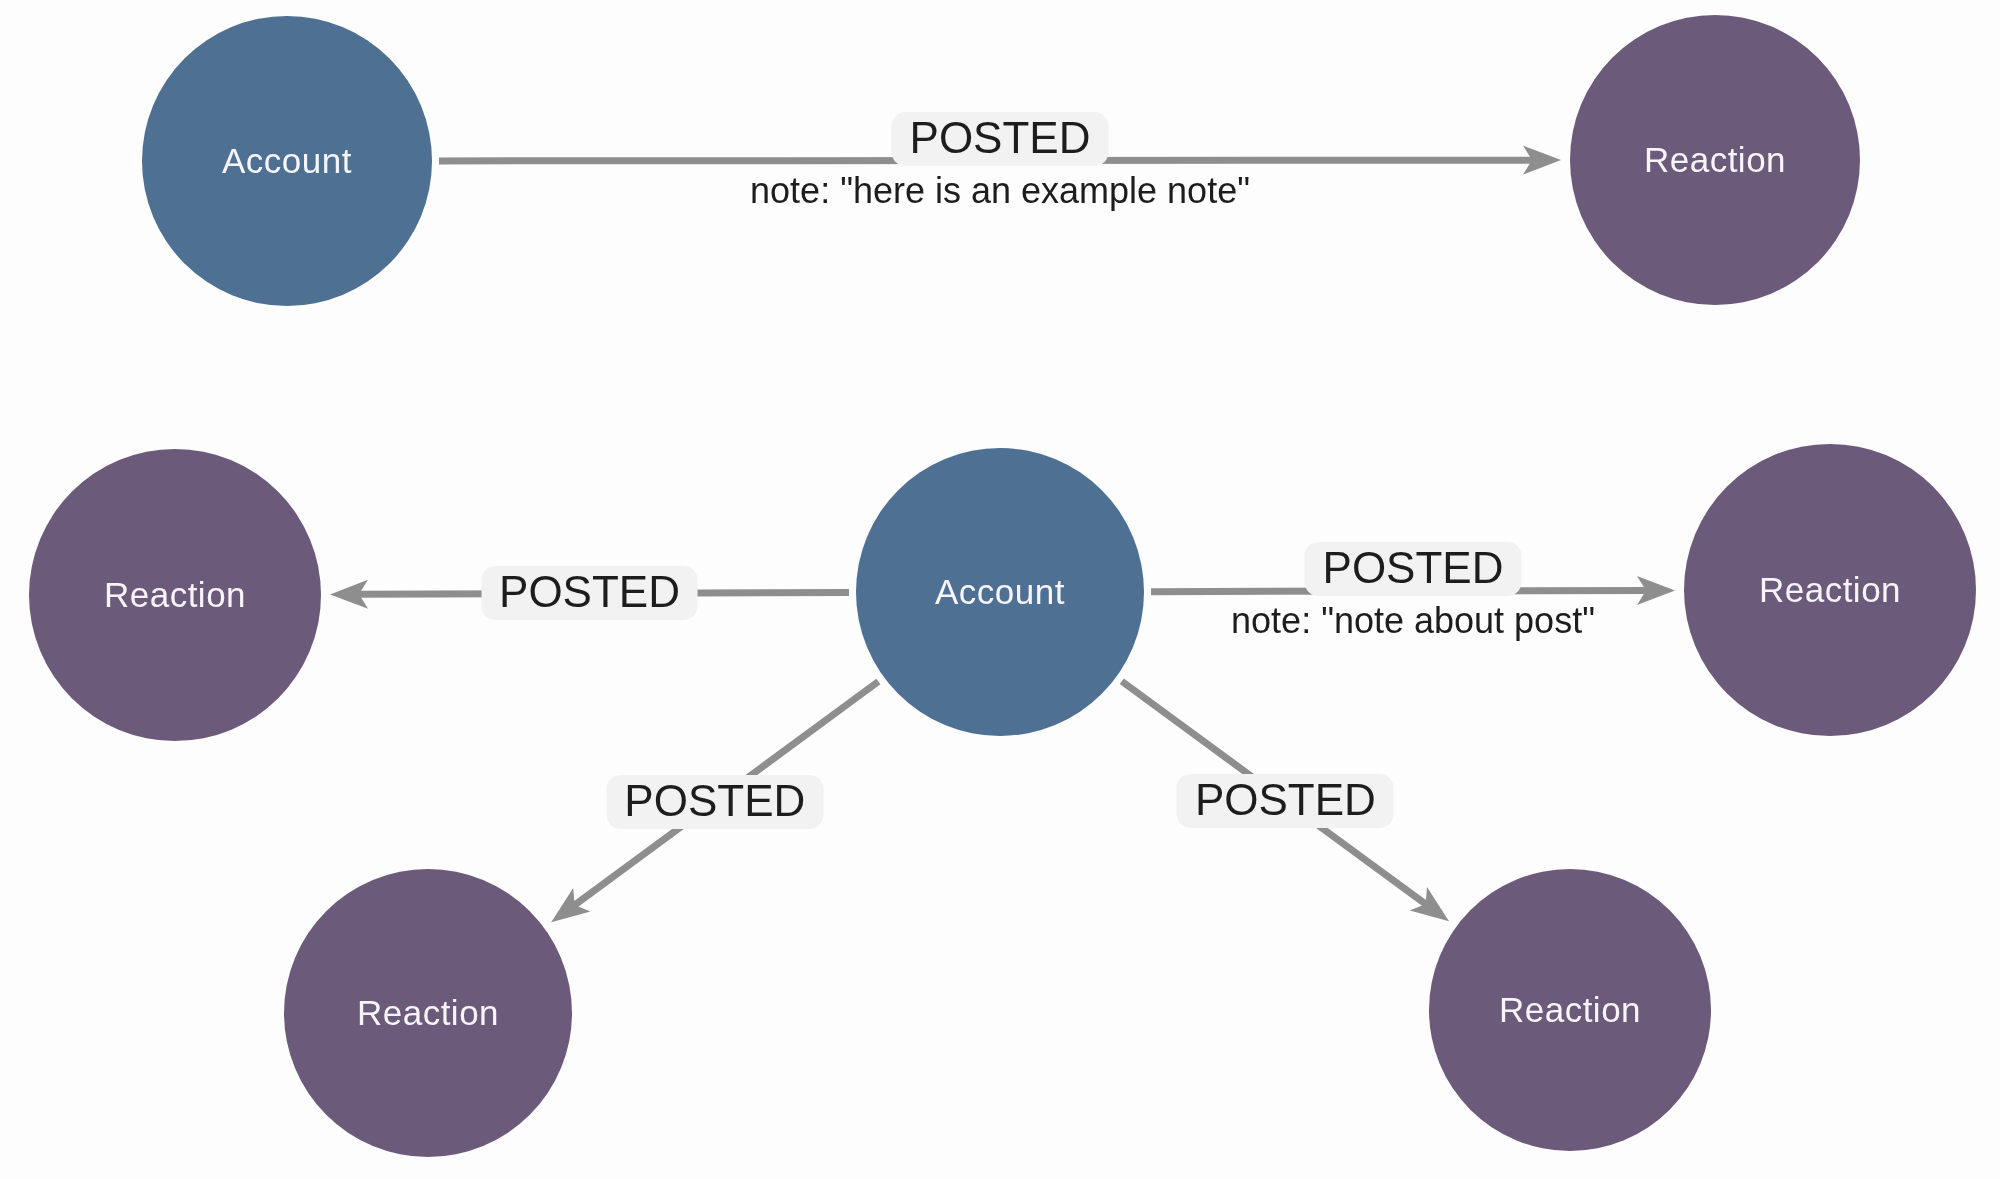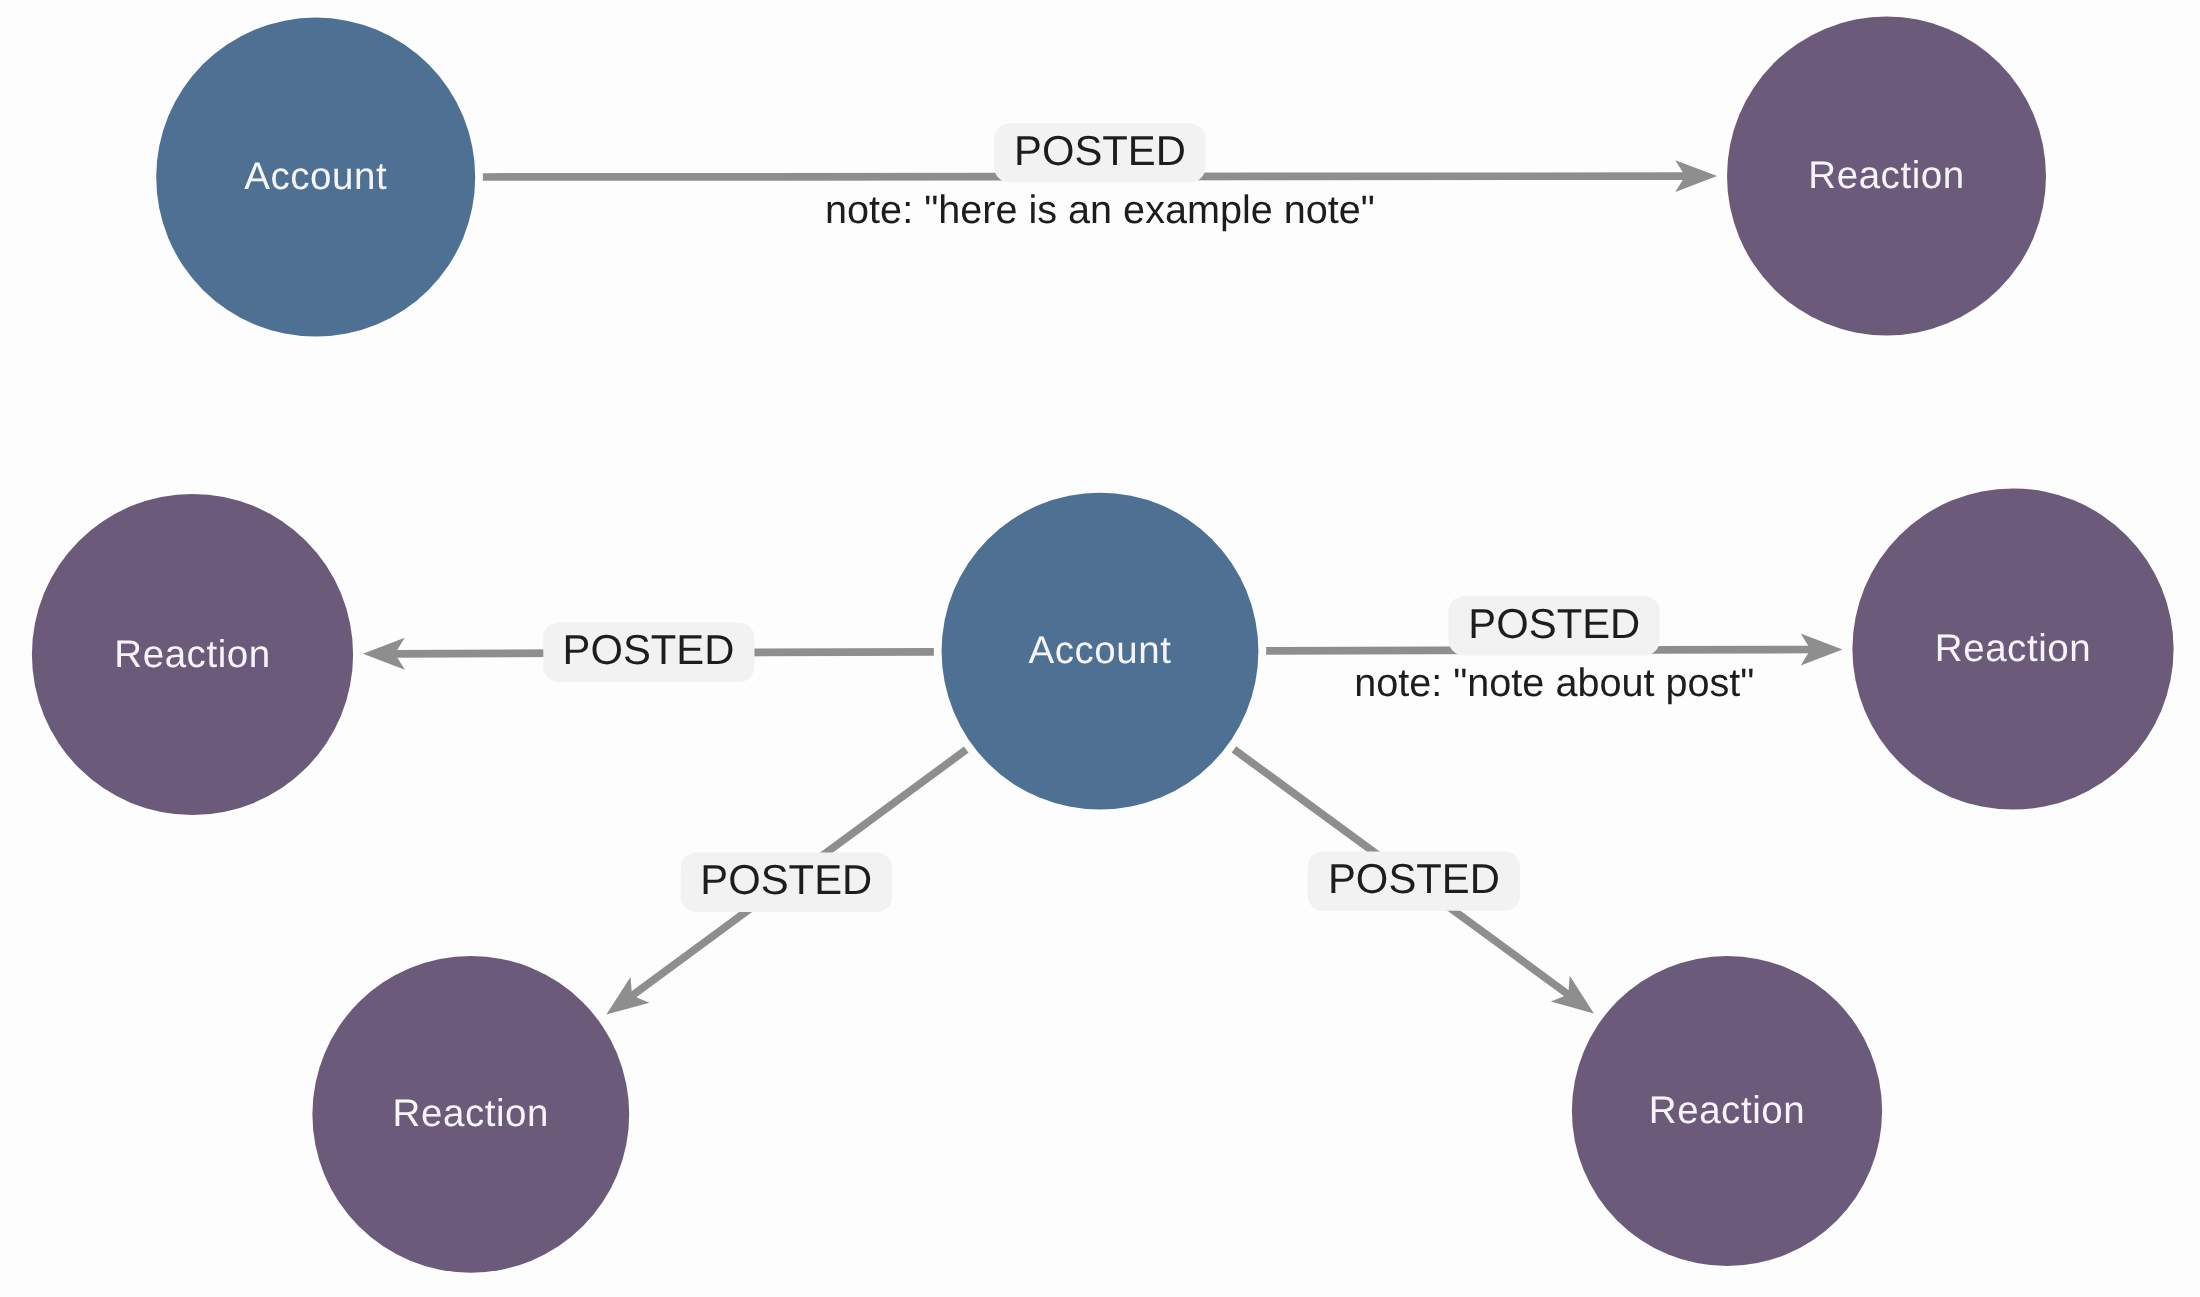--- a/index.html
+++ b/index.html
@@ -35,21 +35,21 @@
     font-size: 35px;
     font-weight: 400;
     letter-spacing: 0.5px;
   }
   .edge-line {
     fill: none;
     stroke-width: 7px;
   }
   .rel-badge {
     position: absolute;
-    font-size: 38px;
+    font-size: 44px;
     line-height: 48px;
     padding: 2px 18px 4px 18px;
     border-radius: 14px;
     white-space: nowrap;
   }
   .rel-note {
     position: absolute;
     font-size: 36px;
     line-height: 44px;
     white-space: nowrap;

